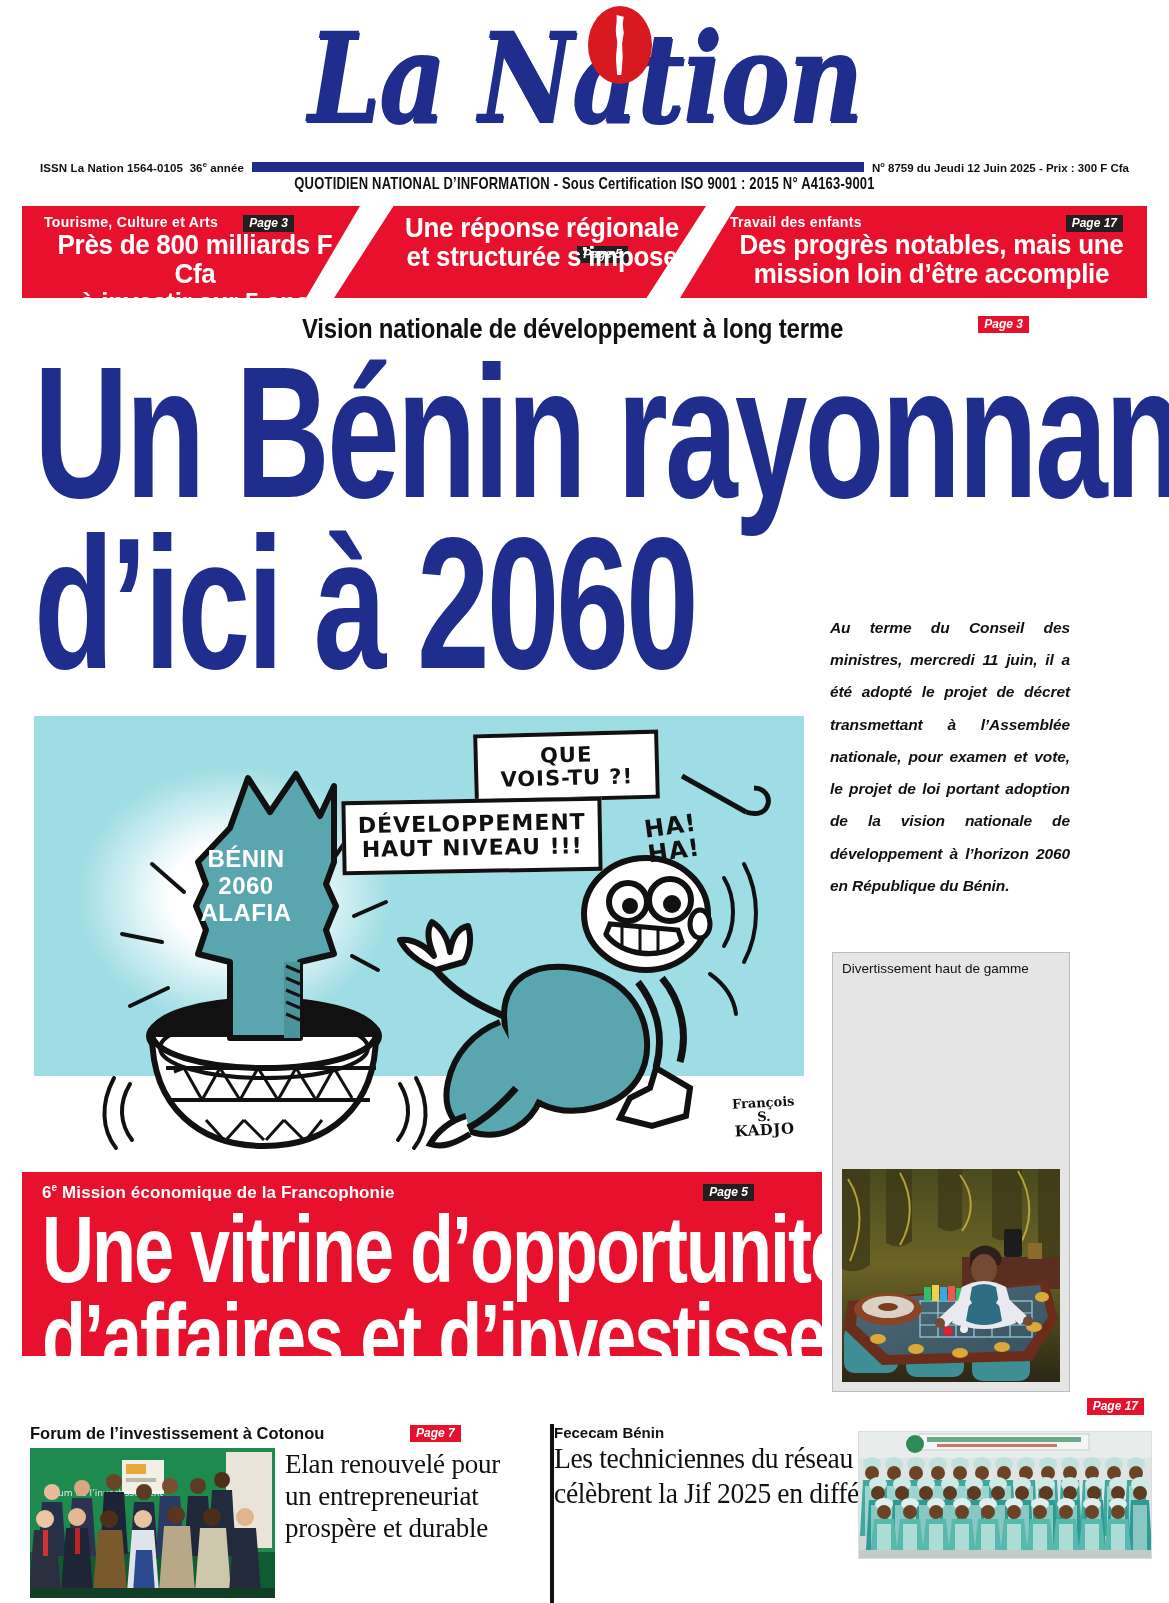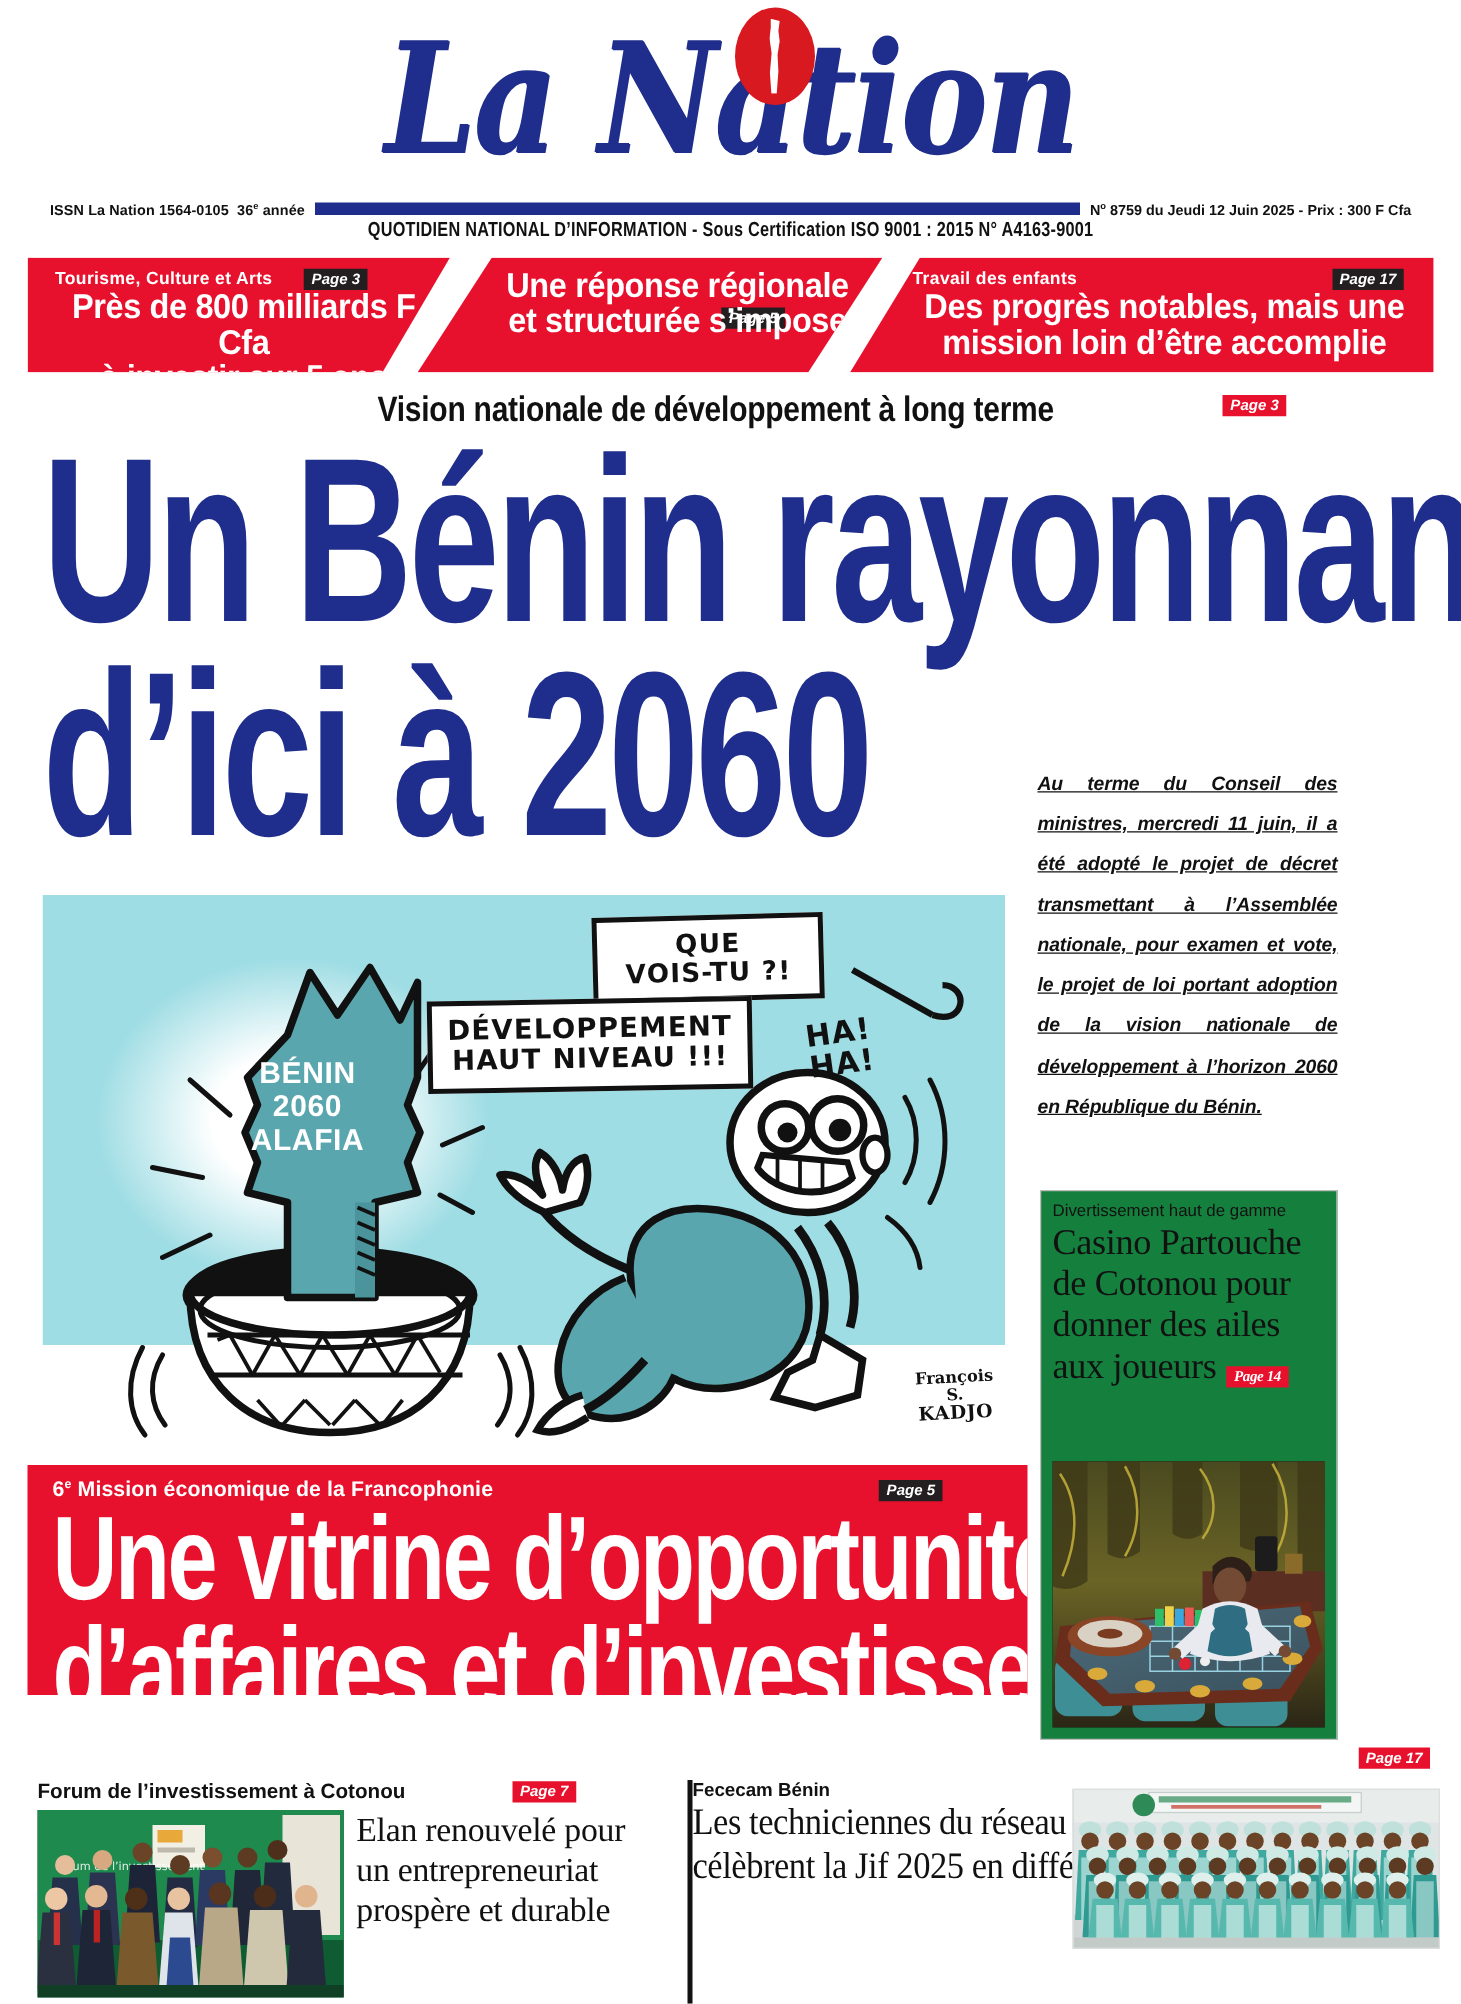--- a/index.html
+++ b/index.html
@@ -115,21 +115,20 @@
     font-family:"Liberation Sans", sans-serif;
   }
   .lead-head span { display:block; white-space:nowrap; }
 
   
   .lead-intro {
     position:absolute; left:830px; top:612px; width:240px;
     font-size:15.5px; font-weight:bold; font-style:italic;
     color:#111; line-height:2.08; text-align:justify;
     letter-spacing:-.1px;
-    text-decoration:underline;
   }
 
   
   .cartoon {
     position:absolute; left:34px; top:716px; width:770px; height:440px;
     background:#ffffff; overflow:hidden;
   }
   .cartoon-sky {
     position:absolute; left:0; top:0; width:770px; height:360px;
     background:
@@ -166,21 +165,21 @@
     position:absolute; left:690px; top:380px;
     font-family:"DejaVu Serif", serif; font-size:13px;
     font-weight:bold; color:#111; line-height:1.05;
     transform:rotate(-3deg); text-align:center;
   }
   .signature .s2 { font-size:15px; letter-spacing:.5px; }
 
   
   .casino-box {
     position:absolute; left:832px; top:952px; width:238px; height:440px;
-    border:1px solid #bdbdbd; background:#15803d; padding:8px 9px 9px 9px;
+    border:1px solid #bdbdbd; background:#e5e5e5; padding:8px 9px 9px 9px;
   }
   .casino-kicker { font-size:13.5px; color:#111; margin-bottom:2px; }
   .casino-head {
     font-family:"Liberation Serif", serif; font-size:29px;
     color:#111; line-height:1.14; letter-spacing:-.3px;
   }
   .casino-head .lastline { display:flex; align-items:flex-end; gap:8px; }
   .casino-photo {
     position:absolute; left:9px; bottom:9px; width:218px; height:213px;
     overflow:hidden; background:#1d1a10;
@@ -424,29 +423,20 @@
   </div>
 
   <div class="signature">
     <div class="s1">François S.</div>
     <div class="s2">KADJO</div>
   </div>
 </div>
 
 <div class="casino-box">
   <div class="casino-kicker">Divertissement haut de gamme</div>
-  <div class="casino-head">
-    <div>Casino Partouche</div>
-    <div>de Cotonou pour</div>
-    <div>donner des ailes</div>
-    <div class="lastline">
-      <span>aux joueurs</span>
-      <span class="pagetag red">Page 14</span>
-    </div>
-  </div>
 
   <div class="casino-photo">
     <svg width="218" height="213" viewBox="0 0 218 213">
       <defs>
         <linearGradient id="casinoBg" x1="0" y1="0" x2="0" y2="1">
           <stop offset="0%" stop-color="#4a4a20"></stop>
           <stop offset="45%" stop-color="#6b6426"></stop>
           <stop offset="100%" stop-color="#2b2616"></stop>
         </linearGradient>
         <linearGradient id="felt" x1="0" y1="0" x2="1" y2="1">

